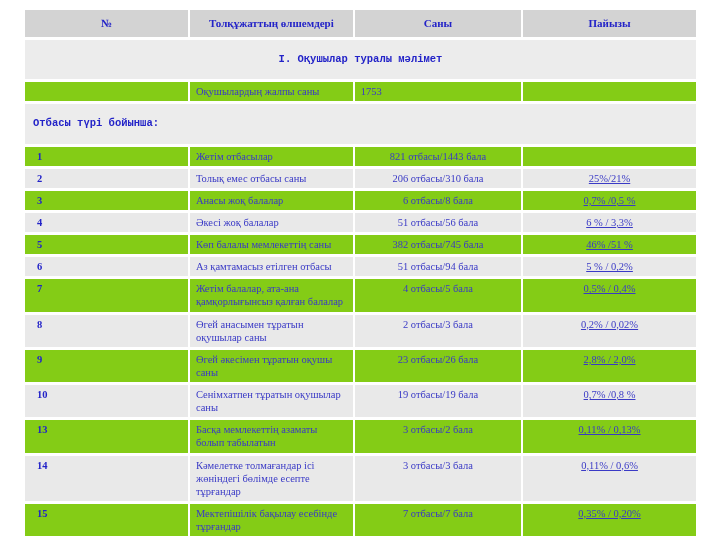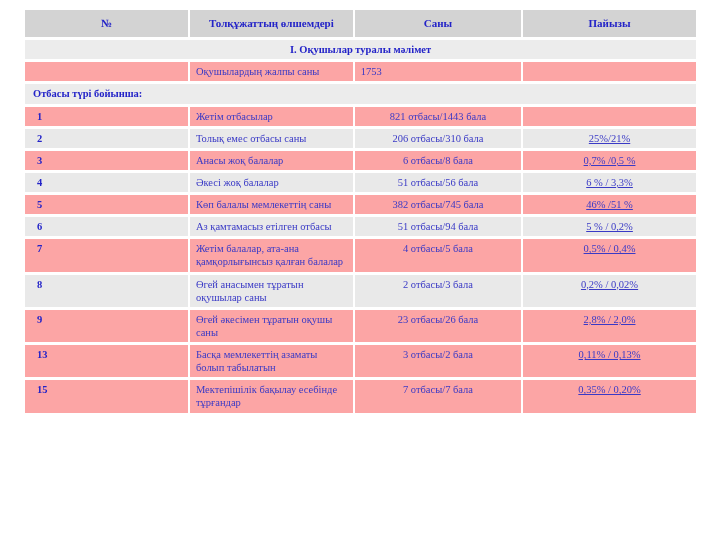--- a/index.html
+++ b/index.html
@@ -36,27 +36,28 @@
     line-height: 1.2;
   }
   td {
     color: #3a3ac6;
     font-size: 10.5px;
     line-height: 1.25;
     padding: 3px 6px;
     vertical-align: top;
     word-wrap: break-word;
   }
-  tr.light td { background: #fca5a5; }
+  tr.light td { background: #84cc16; }
   tr.dark td  { background: #e9e9e9; }
   td.section {
     background: #ececec;
     font-weight: bold;
     color: #2323c8;
-    padding: 3px 8px;
+    padding: 13px 8px;
+    font-family: Liberation Mono, monospace;
   }
   td.section.center { text-align: center; }
   td.section.left   { text-align: left; }
   td.num {
     font-weight: bold;
     color: #2323c8;
     padding-left: 12px;
   }
   td.count-left   { text-align: center; }
   td.count-center { text-align: left; }
@@ -141,25 +142,37 @@
           <td class="measure">Өгей анасымен тұратын оқушылар саны</td>
           <td class="count-left">2 отбасы/3 бала</td>
           <td class="percent">0,2%  / 0,02%</td>
         </tr>
         <tr class="light">
           <td class="num">9</td>
           <td class="measure">Өгей әкесімен тұратын оқушы саны</td>
           <td class="count-left">23 отбасы/26 бала</td>
           <td class="percent">2,8%  / 2,0%</td>
         </tr>
+        <tr class="dark">
+          <td class="num">10</td>
+          <td class="measure">Сенімхатпен тұратын оқушылар саны</td>
+          <td class="count-left">19 отбасы/19 бала</td>
+          <td class="percent">0,7%  /0,8 %</td>
+        </tr>
         <tr class="light">
           <td class="num">13</td>
           <td class="measure">Басқа мемлекеттің азаматы болып табылатын</td>
           <td class="count-left">3 отбасы/2 бала</td>
           <td class="percent">0,11% / 0,13%</td>
+        </tr>
+        <tr class="dark">
+          <td class="num">14</td>
+          <td class="measure">Кәмелетке толмағандар ісі жөніндегі бөлімде есепте тұрғандар</td>
+          <td class="count-left">3 отбасы/3 бала</td>
+          <td class="percent">0,11%  / 0,6%</td>
         </tr>
         <tr class="light">
           <td class="num">15</td>
           <td class="measure">Мектепішілік бақылау есебінде тұрғандар</td>
           <td class="count-left">7 отбасы/7 бала</td>
           <td class="percent">0,35% / 0,20%</td>
         </tr>
       </tbody>
   </table>
 </div>

